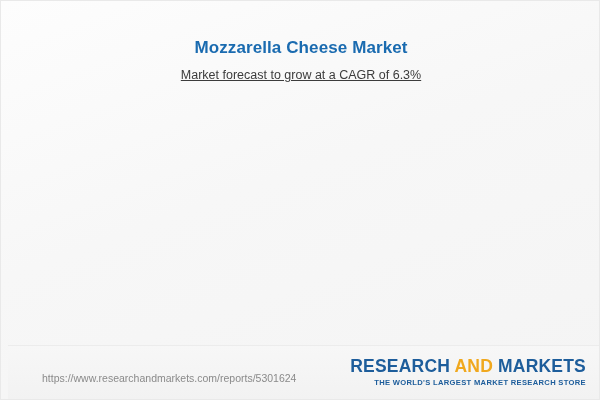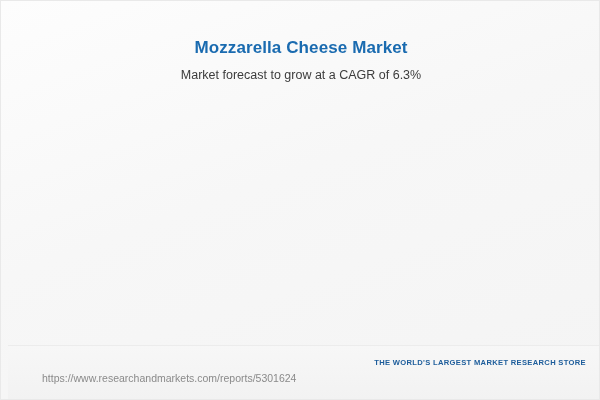--- a/index.html
+++ b/index.html
@@ -38,20 +38,21 @@
     letter-spacing: .1px;
     line-height: 20px;
     margin: 0;
   }
   .chart-subtitle {
     font-size: 12.5px;
     color: #3c3c3c;
     line-height: 16px;
     margin: 0;
     padding-top: 9px;
+    text-decoration: underline;
   }
 
   
   .plot {
     position: absolute;
     top: 0;
     left: 0;
     width: 600px;
     height: 345px;
   }
@@ -138,17 +139,18 @@
 
       
     </div>
 
   </div>
 
   <div class="footer">
     <div class="footer-url">https://www.researchandmarkets.com/reports/5301624</div>
 
     <div class="logo">
+      <div class="logo-main"><span>RESEARCH </span><span class="logo-and">AND</span><span> MARKETS</span></div>
       <div class="logo-tag">THE WORLD'S LARGEST MARKET RESEARCH STORE</div>
     </div>
   </div>
 
 </div>
 
 </body></html>

